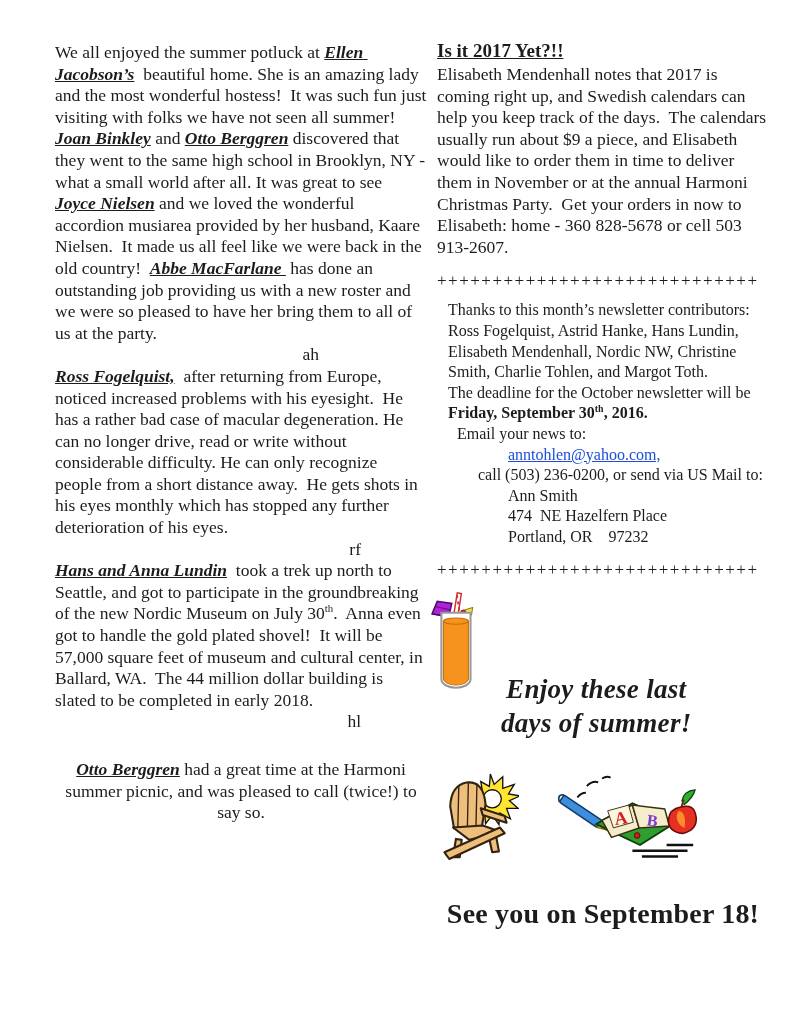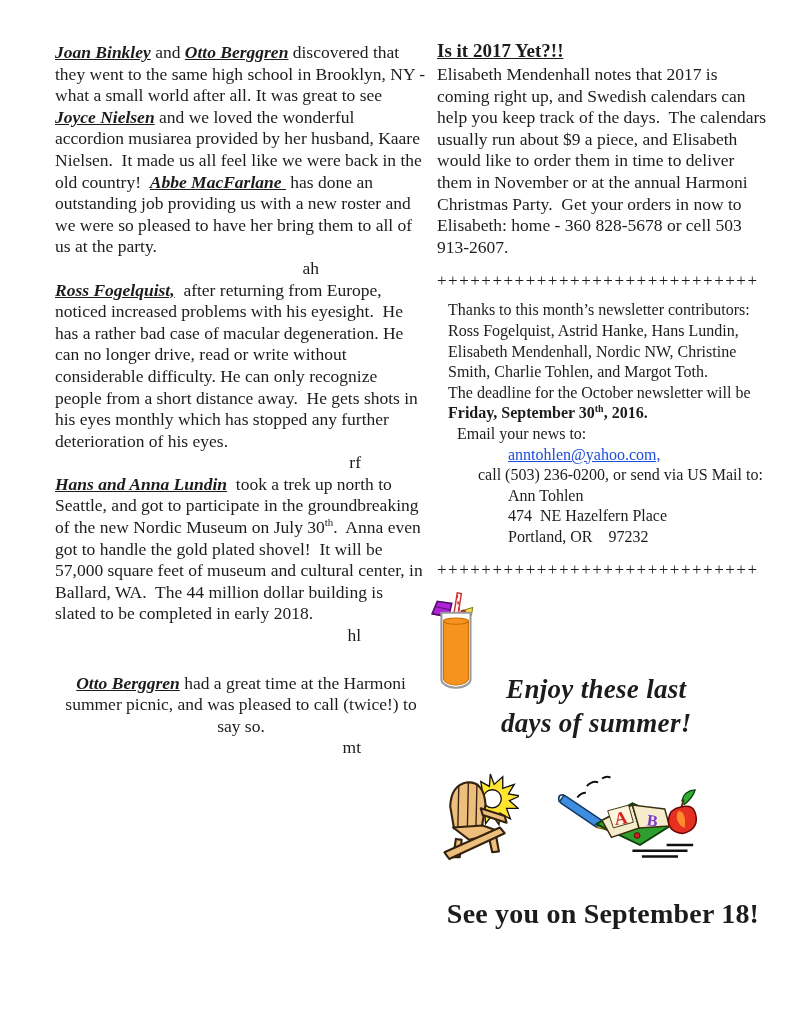--- a/index.html
+++ b/index.html
@@ -47,50 +47,50 @@
   .book-wrap{width:152px;margin-left:26px;flex:0 0 auto;}
   .see-you{margin-top:30px;text-align:center;font-size:28px;font-weight:bold;letter-spacing:0.2px;}
 </style>
 </head>
 <body>
 
 <div class="page">
 
   <div class="col-left">
 
+    <div class="para"><span class="">We all enjoyed the summer potluck at </span><span class="b i u">Ellen Jacobson’s</span><span class="">  beautiful home. She is an amazing lady and the most wonderful hostess!  It was such fun just visiting with folks we have not seen all summer!</span></div>
     <div class="para"><span class="b i u">Joan Binkley</span><span class=""> and </span><span class="b i u">Otto Berggren</span><span class=""> discovered that they went to the same high school in Brooklyn, NY - what a small world after all. It was great to see </span><span class="b i u">Joyce Nielsen</span><span class=""> and we loved the wonderful accordion musiarea provided by her husband, Kaare Nielsen.  It made us all feel like we were back in the old country!  </span><span class="b i u">Abbe MacFarlane </span><span class=""> has done an outstanding job providing us with a new roster and we were so pleased to have her bring them to all of us at the party.</span></div>
     <div class="byline byline-ah">ah</div>
 
     <div class="para"><span class="b i u">Ross Fogelquist,</span><span class="">  after returning from Europe, noticed increased problems with his eyesight.  He has a rather bad case of macular degeneration. He can no longer drive, read or write without considerable difficulty. He can only recognize people from a short distance away.  He gets shots in his eyes monthly which has stopped any further deterioration of his eyes.</span></div>
     <div class="byline">rf</div>
 
     <div class="para"><span class="b i u">Hans and Anna Lundin</span><span class="">  took a trek up north to Seattle, and got to participate in the groundbreaking of the new Nordic Museum on July 30</span><span class="sup">th</span><span class="">.  Anna even got to handle the gold plated shovel!  It will be 57,000 square feet of museum and cultural center, in Ballard, WA.  The 44 million dollar building is slated to be completed in early 2018.</span></div>
     <div class="byline">hl</div>
 
     <div class="para gap-before"><span class="b i u">Otto Berggren</span><span class=""> had a great time at the Harmoni summer picnic, and was pleased to call (twice!) to say so.</span></div>
-    <div class="byline">mt</div>
   </div>
 
   <div class="col-right">
     <div class="heading-right">Is it 2017 Yet?!!</div>
     <div class="para">Elisabeth Mendenhall notes that 2017 is coming right up, and Swedish calendars can help you keep track of the days.  The calendars usually run about $9 a piece, and Elisabeth would like to order them in time to deliver them in November or at the annual Harmoni Christmas Party.  Get your orders in now to Elisabeth: home - 360 828-5678 or cell 503 913-2607.</div>
 
     <div class="separator">+++++++++++++++++++++++++++++</div>
 
     <div class="contrib">
       <div class="contrib-line">Thanks to this month’s newsletter contributors:</div>
       <div class="contrib-line">Ross Fogelquist, Astrid Hanke, Hans Lundin,</div>
       <div class="contrib-line">Elisabeth Mendenhall, Nordic NW, Christine</div>
       <div class="contrib-line">Smith, Charlie Tohlen, and Margot Toth.</div>
       <div class="contrib-line">The deadline for the October newsletter will be</div>
       <div class="contrib-line"><span class="b">Friday, September 30</span><span class="b sup">th</span><span class="b">, 2016.</span></div>
       <div class="contrib-line email-label">Email your news to:</div>
       <div class="contrib-line email-line"><a class="email-link">anntohlen@yahoo.com,</a></div>
       <div class="contrib-line call-line">call (503) 236-0200, or send via US Mail to:</div>
-      <div class="contrib-line addr-line">Ann Tohlen</div>
+      <div class="contrib-line addr-line">Ann Smith</div>
       <div class="contrib-line addr-line">474  NE Hazelfern Place</div>
       <div class="contrib-line addr-line">Portland, OR    97232</div>
     </div>
 
     <div class="separator">+++++++++++++++++++++++++++++</div>
 
     <div class="summer-row">
       <div class="drink-wrap">
         <svg viewBox="0 0 50 100" width="52" height="104" aria-hidden="true">
 

